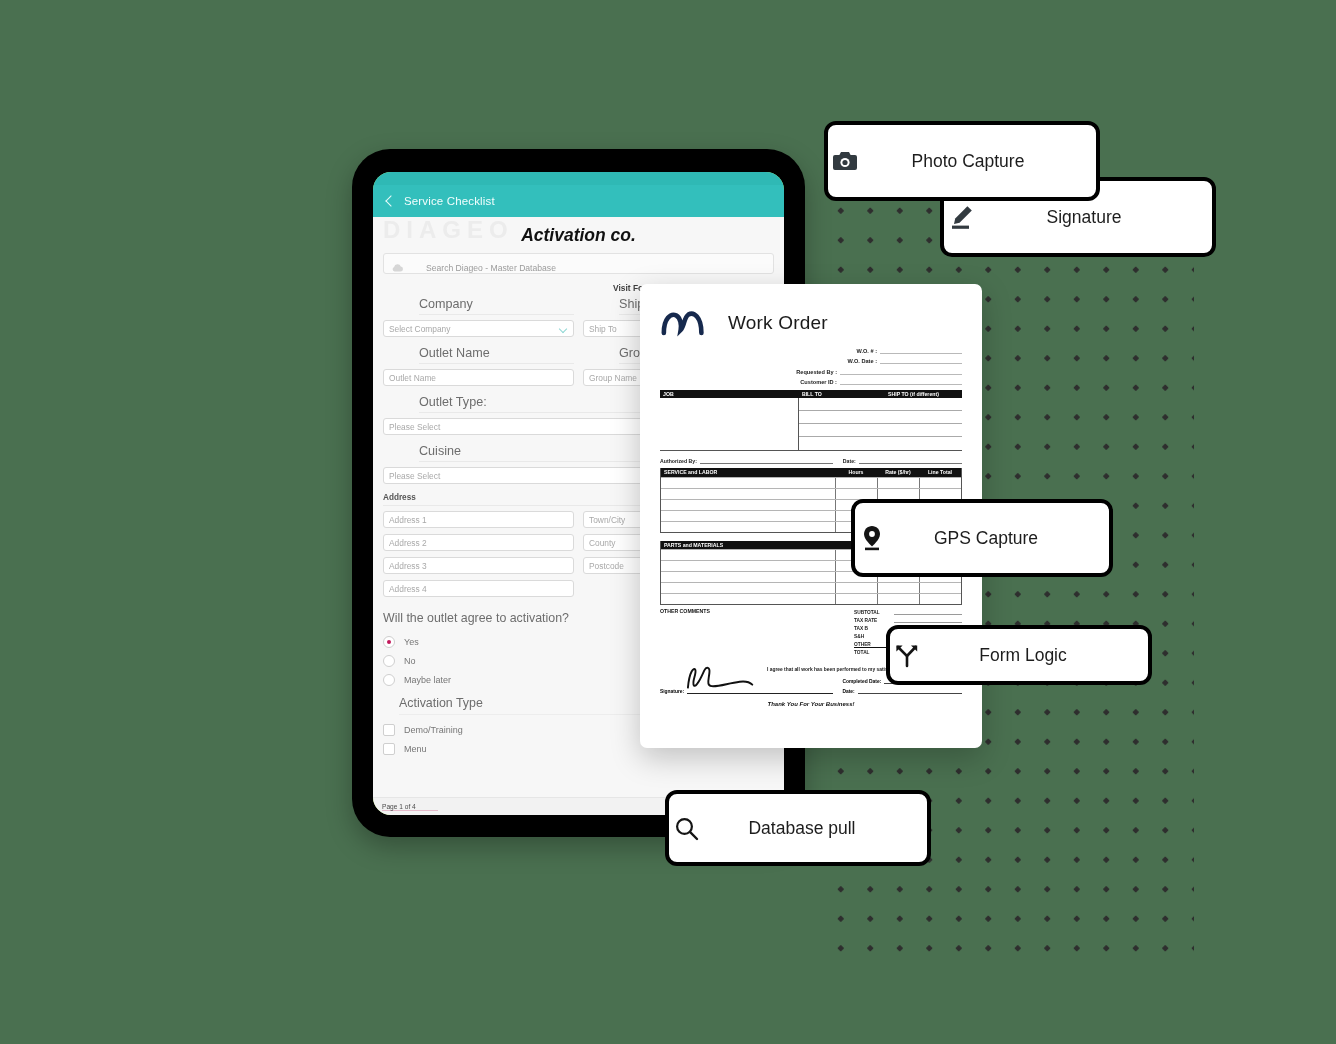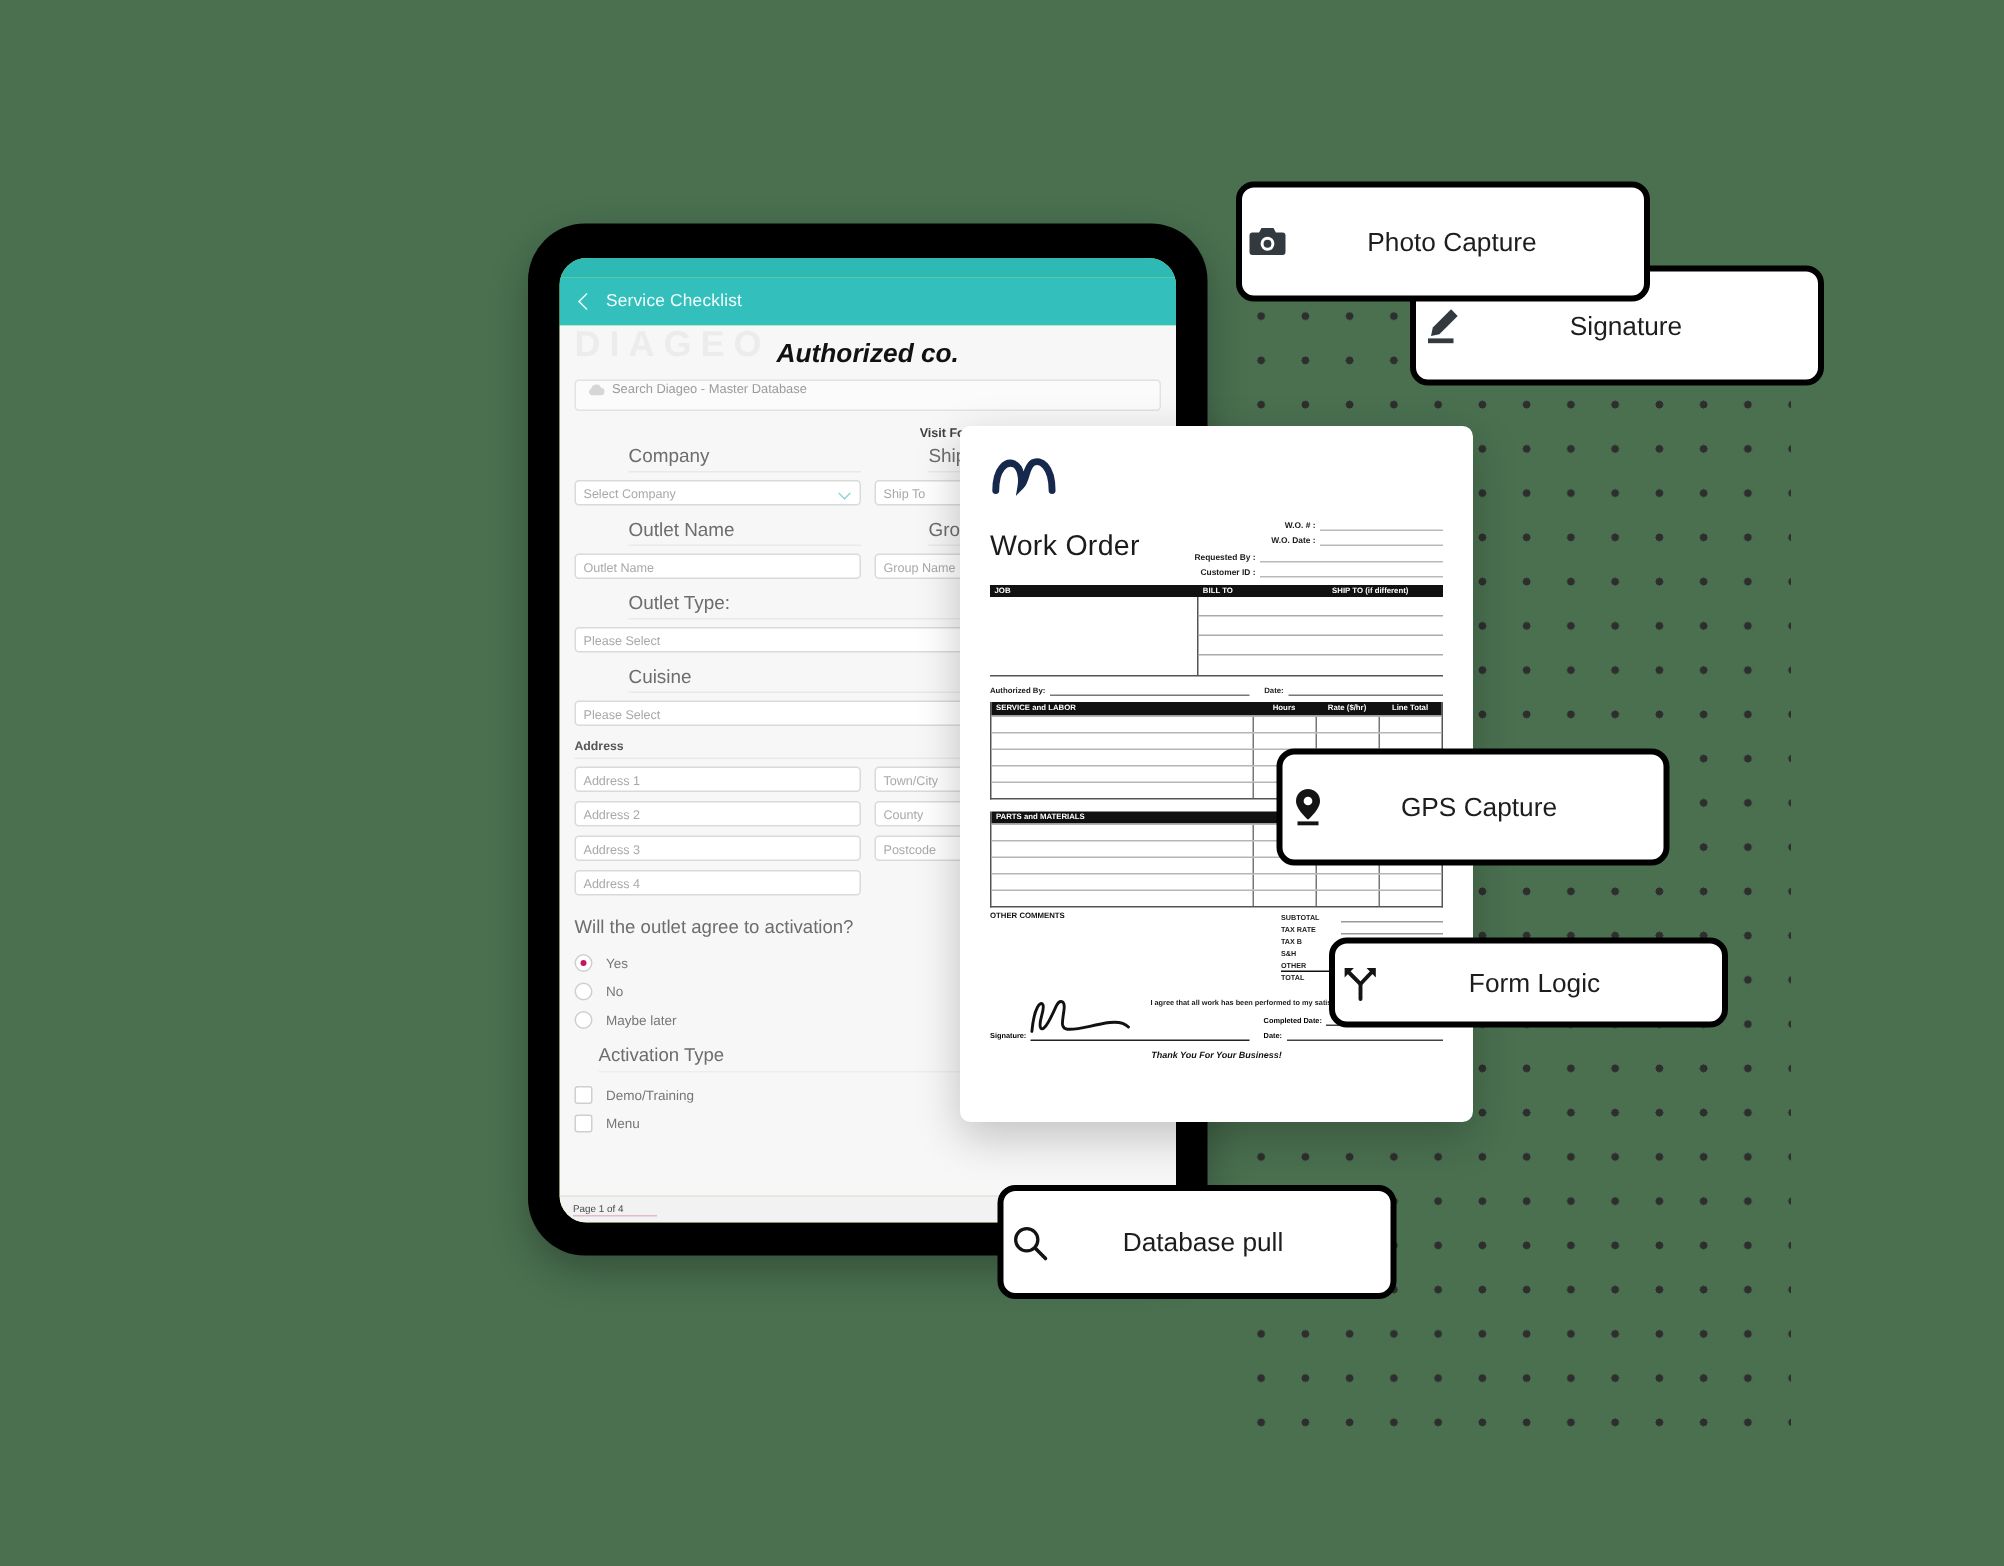--- a/index.html
+++ b/index.html
@@ -68,21 +68,21 @@
     font-size: 24px; color: #ececec; font-weight: 700; letter-spacing: 6px;
     user-select: none;
   }
   .brand-title {
     font-style: italic; font-weight: 700; font-size: 17.5px; color: #111;
     position: relative; z-index: 2;
   }
 
   .dbsearch {
     height: 21px; background: #fbfbfb; border: 1px solid #e2e2e2;
-    border-radius: 3px; display: flex; align-items: flex-start; gap: 4px;
+    border-radius: 3px; display: flex; align-items: flex-end; gap: 22px;
     padding: 0 7px; margin-bottom: 9px;
   }
   .cloud-ico { width: 13px; height: 11px; flex: none; }
   .dbsearch span { font-size: 8.6px; color: #9b9b9b; }
 
   .visitform-label {
     text-align: center; font-size: 8.4px; font-weight: 700; color: #3f3f3f;
     margin-bottom: 1px; padding-left: 110px;
   }
 
@@ -149,21 +149,21 @@
   }
 
   
   #workorder {
     position: absolute; left: 640px; top: 284px; width: 342px; height: 464px;
     background: #fff; border-radius: 7px; z-index: 5;
     box-shadow: 0 10px 30px rgba(0,0,0,.22);
     padding: 18px 20px 10px 20px;
     font-family: "Liberation Sans", sans-serif;
   }
-  .wo-head { display: flex; align-items: flex-start; gap: 22px; height: 42px; flex-direction: column; }
+  .wo-head { display: flex; align-items: center; gap: 22px; height: 42px; }
   .wo-logo { width: 46px; height: 30px; flex: none; }
   .wo-title { font-size: 19px; color: #1b1b1b; font-weight: 400; letter-spacing: .2px; }
 
   .wo-meta { margin-top: 3px; }
   .wo-meta-row {
     display: flex; justify-content: flex-end; align-items: flex-end;
     font-size: 5.6px; font-weight: 700; color: #1b1b1b; margin-bottom: 3.4px;
   }
   .wo-meta-row .lbl { white-space: nowrap; }
   .wo-meta-row .ln { border-bottom: .8px solid #b9b9b9; height: 7px; margin-left: 3px; }
@@ -259,21 +259,21 @@
 
     <div class="app-topbar">
       <span class="back-chev"></span>
       <span class="app-topbar-title">Service Checklist</span>
     </div>
 
     <div class="app-body">
 
       <div class="brand-row">
         <div class="brand-watermark">DIAGEO</div>
-        <div class="brand-title">Authorized co.</div>
+        <div class="brand-title">Activation co.</div>
       </div>
 
       <div class="dbsearch">
         <svg class="cloud-ico" viewBox="0 0 26 20">
           <path d="M7 18h12a5 5 0 0 0 .6-9.96A7 7 0 0 0 6.2 9.2 4.6 4.6 0 0 0 7 18z" fill="#d6d6d6"></path>
         </svg>
         <span>Search Diageo - Master Database</span>
       </div>
 
       <div class="visitform-label">Visit Form</div>

